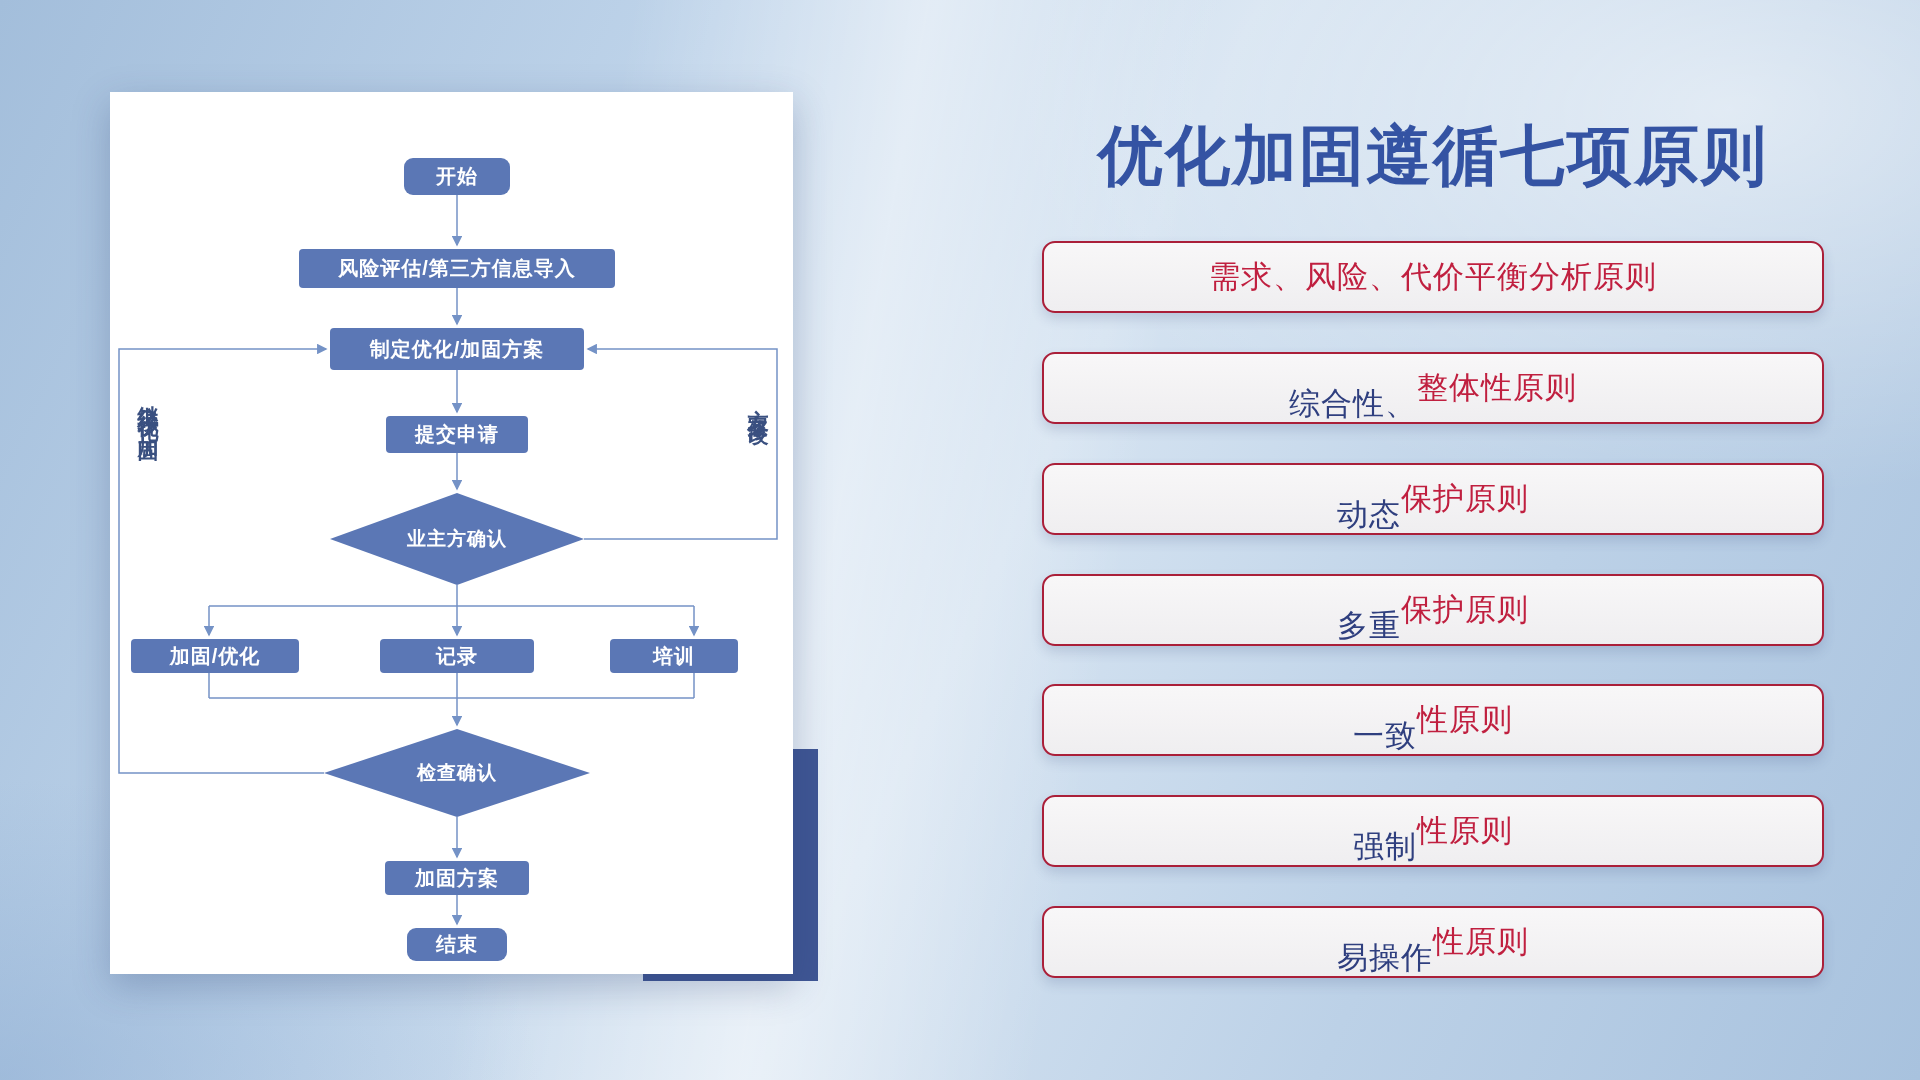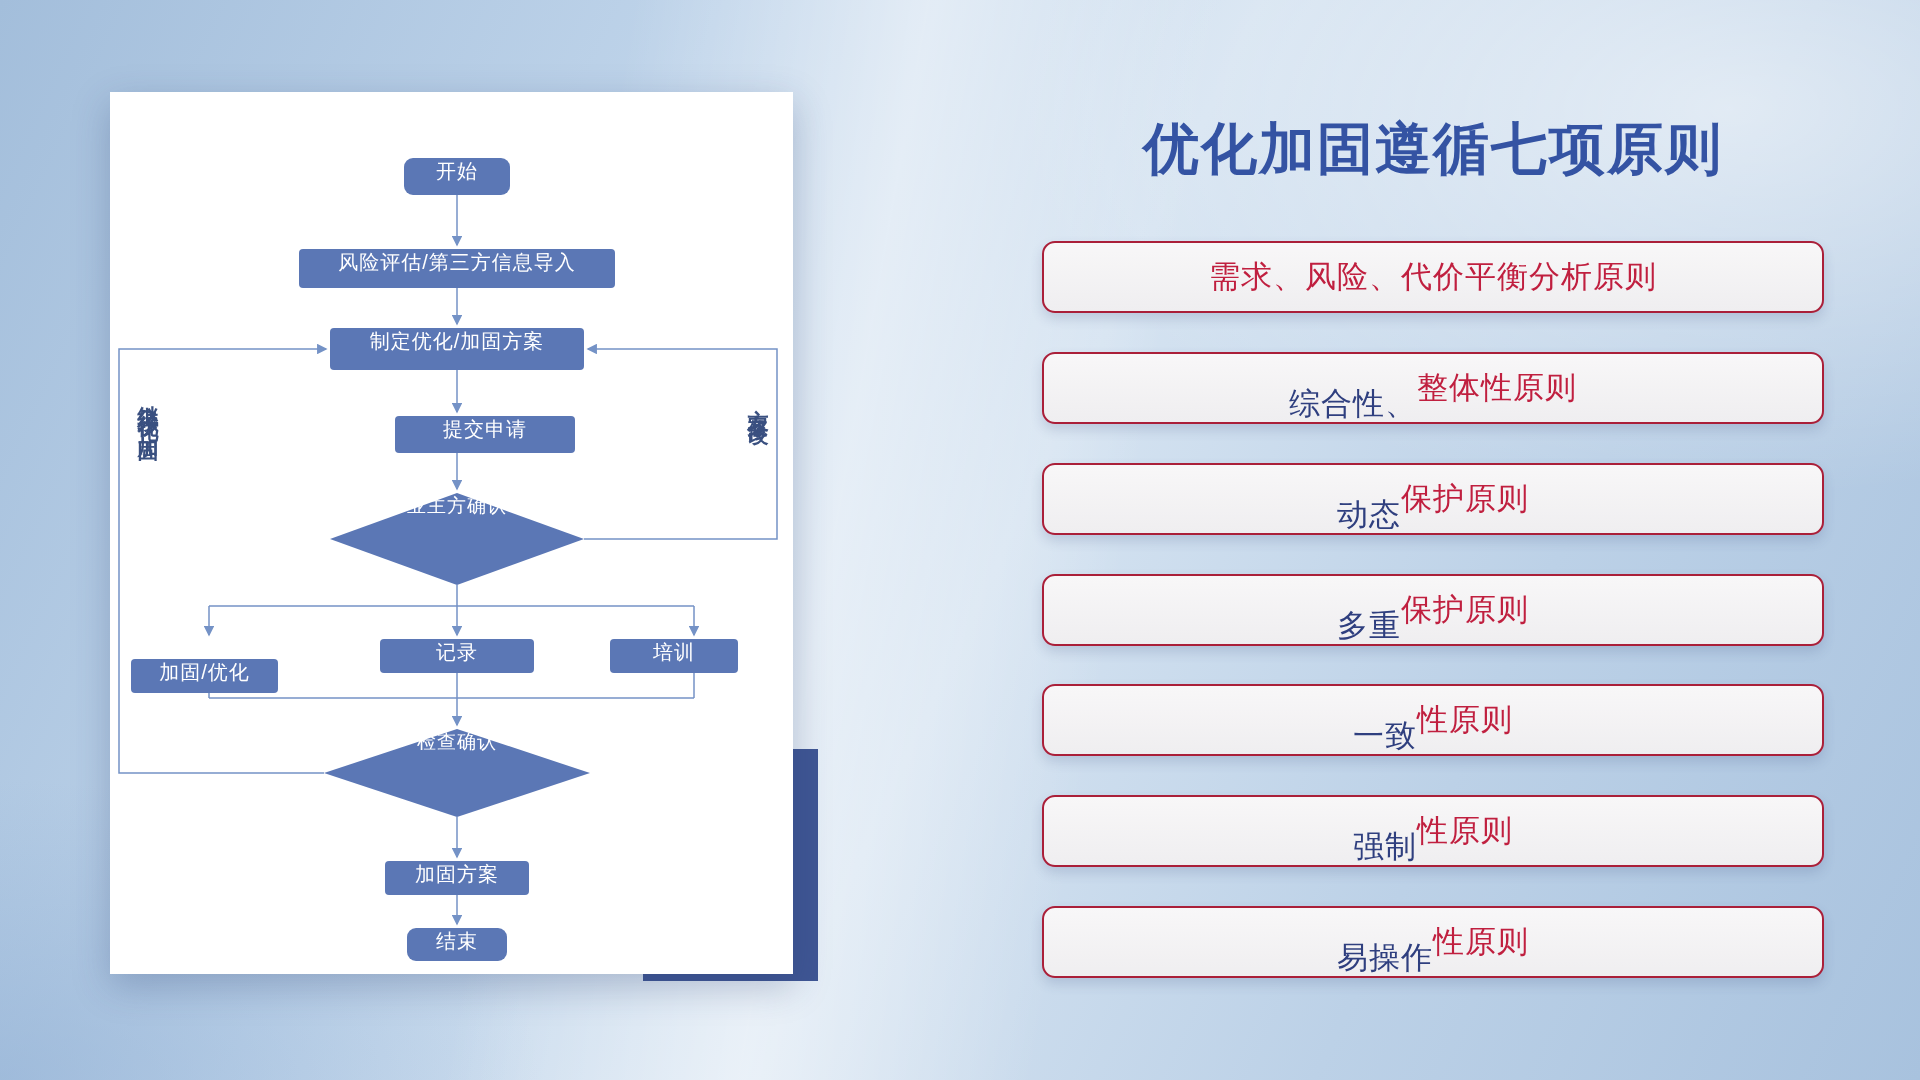--- a/index.html
+++ b/index.html
@@ -22,42 +22,42 @@
 
   .card {
     position:absolute; left:110px; top:92px; width:683px; height:882px;
     background:#ffffff; z-index:2;
     box-shadow:0 12px 35px rgba(40,60,110,.28);
   }
 
   .connectors { position:absolute; left:0; top:0; width:683px; height:882px; }
 
   .node {
-    position:absolute; display:flex; align-items:flex-start; justify-content:center;
+    position:absolute; display:flex; align-items:center; justify-content:center;
     background:var(--node-fill,#5b77b5); color:var(--node-text,#ffffff);
-    font-size:20px; font-weight:400; letter-spacing:1px; border-radius:4px;
+    font-size:20px; font-weight:700; letter-spacing:1px; border-radius:4px;
     white-space:nowrap;
   }
   .node.rounded { border-radius:9px; }
   .node.diamond { background:transparent; border-radius:0; }
   .node.diamond::before {
     content:""; position:absolute; inset:0;
     background:var(--node-fill,#5b77b5);
     clip-path:polygon(50% 0, 100% 50%, 50% 100%, 0 50%);
   }
   .node.diamond span { position:relative; font-size:19px; }
 
   .vlabel {
     position:absolute; writing-mode:vertical-rl; letter-spacing:5px;
     font-size:21px; font-weight:600; color:var(--edge-label,#3a5080);
   }
 
   .title {
     position:absolute; left:1042px; top:112px; width:782px; text-align:center;
-    font-size:56px; font-weight:700; color:var(--title-text,#3453a3);
+    font-size:65px; font-weight:700; color:var(--title-text,#3453a3);
     letter-spacing:2px; z-index:2;
   }
 
   .pill {
     position:absolute; left:1042px; width:782px; height:72px;
     display:flex; align-items:center; justify-content:center;
     background:linear-gradient(#f8f7f8, #efeef0);
     border:2px solid var(--pill-border,#aa1f39); border-radius:13px;
     font-size:31px; letter-spacing:1px; z-index:2;
     box-shadow:0 6px 12px rgba(60,80,130,.18);
@@ -107,29 +107,29 @@
     </div>
 
     <div class="node" style="left:220px;top:236px;width:254px;height:42px">
       <span>制定优化/加固方案</span>
     </div>
 
     <div class="node" style="left:189px;top:157px;width:316px;height:39px">
       <span>风险评估/第三方信息导入</span>
     </div>
 
-    <div class="node" style="left:285px;top:324px;width:180px;height:37px">
+    <div class="node" style="left:276px;top:324px;width:142px;height:37px">
       <span>提交申请</span>
     </div>
 
     <div class="node diamond" style="left:220px;top:401px;width:254px;height:92px">
       <span>业主方确认</span>
     </div>
 
-    <div class="node" style="left:21px;top:567px;width:147px;height:34px">
+    <div class="node" style="left:21px;top:547px;width:168px;height:34px">
       <span>加固/优化</span>
     </div>
 
     <div class="node" style="left:270px;top:547px;width:154px;height:34px">
       <span>记录</span>
     </div>
 
     <div class="node" style="left:500px;top:547px;width:128px;height:34px">
       <span>培训</span>
     </div>

